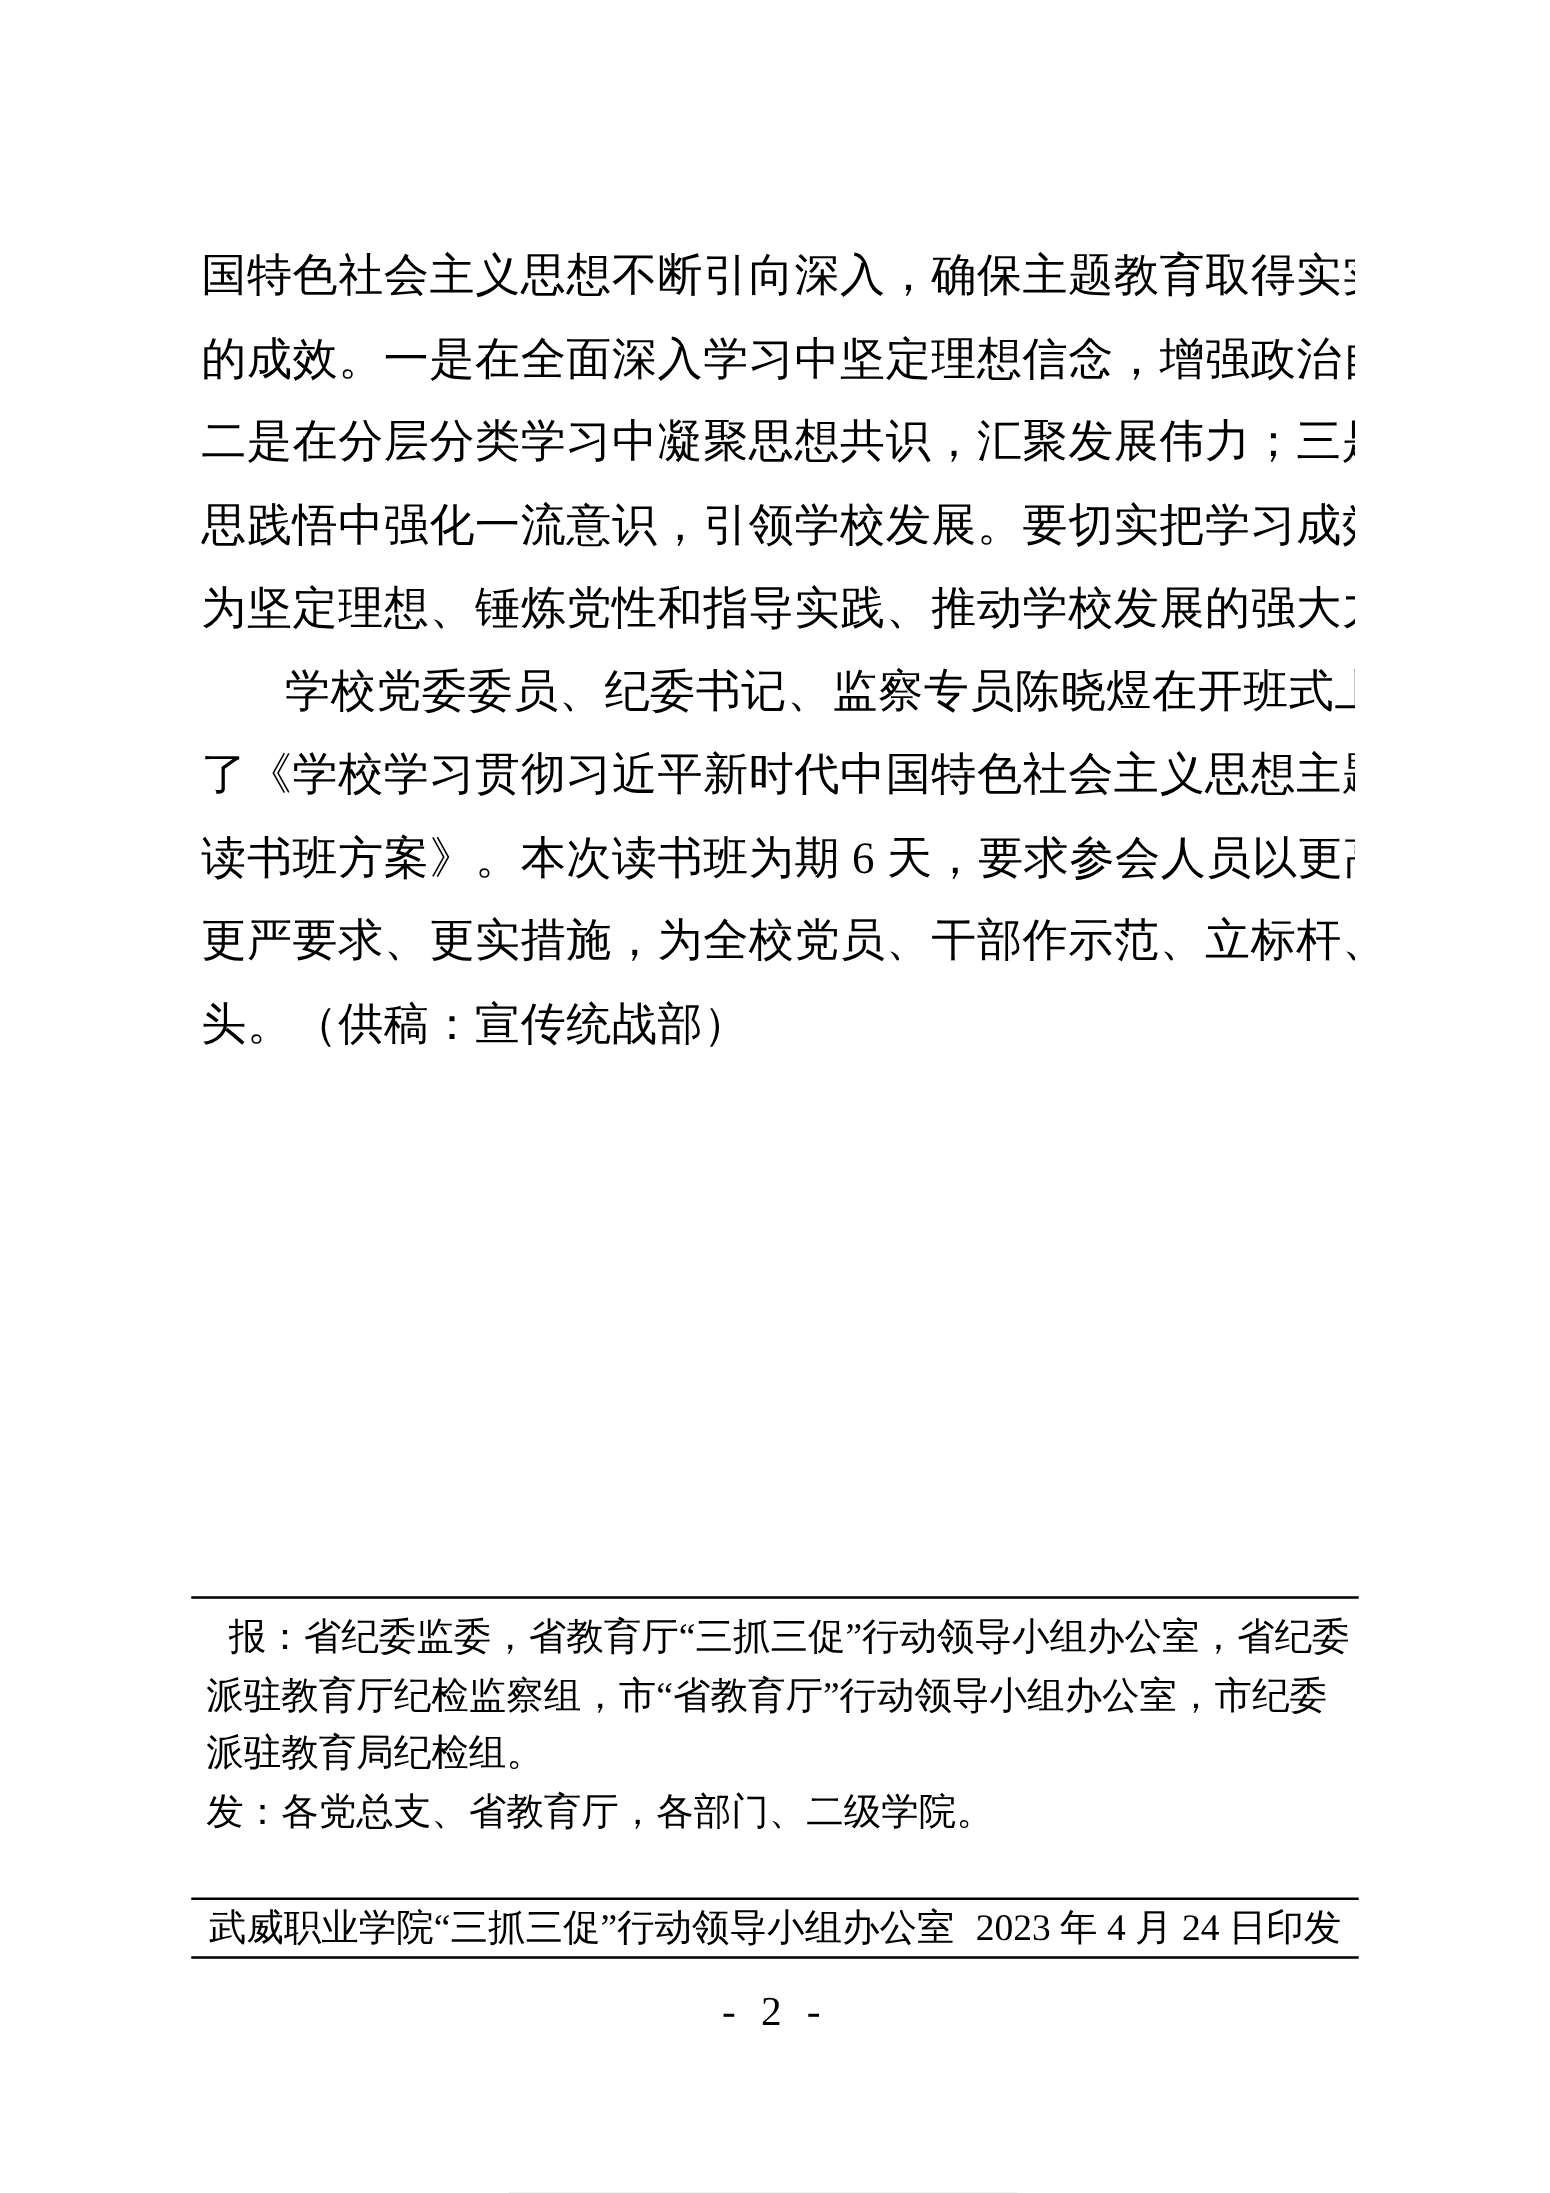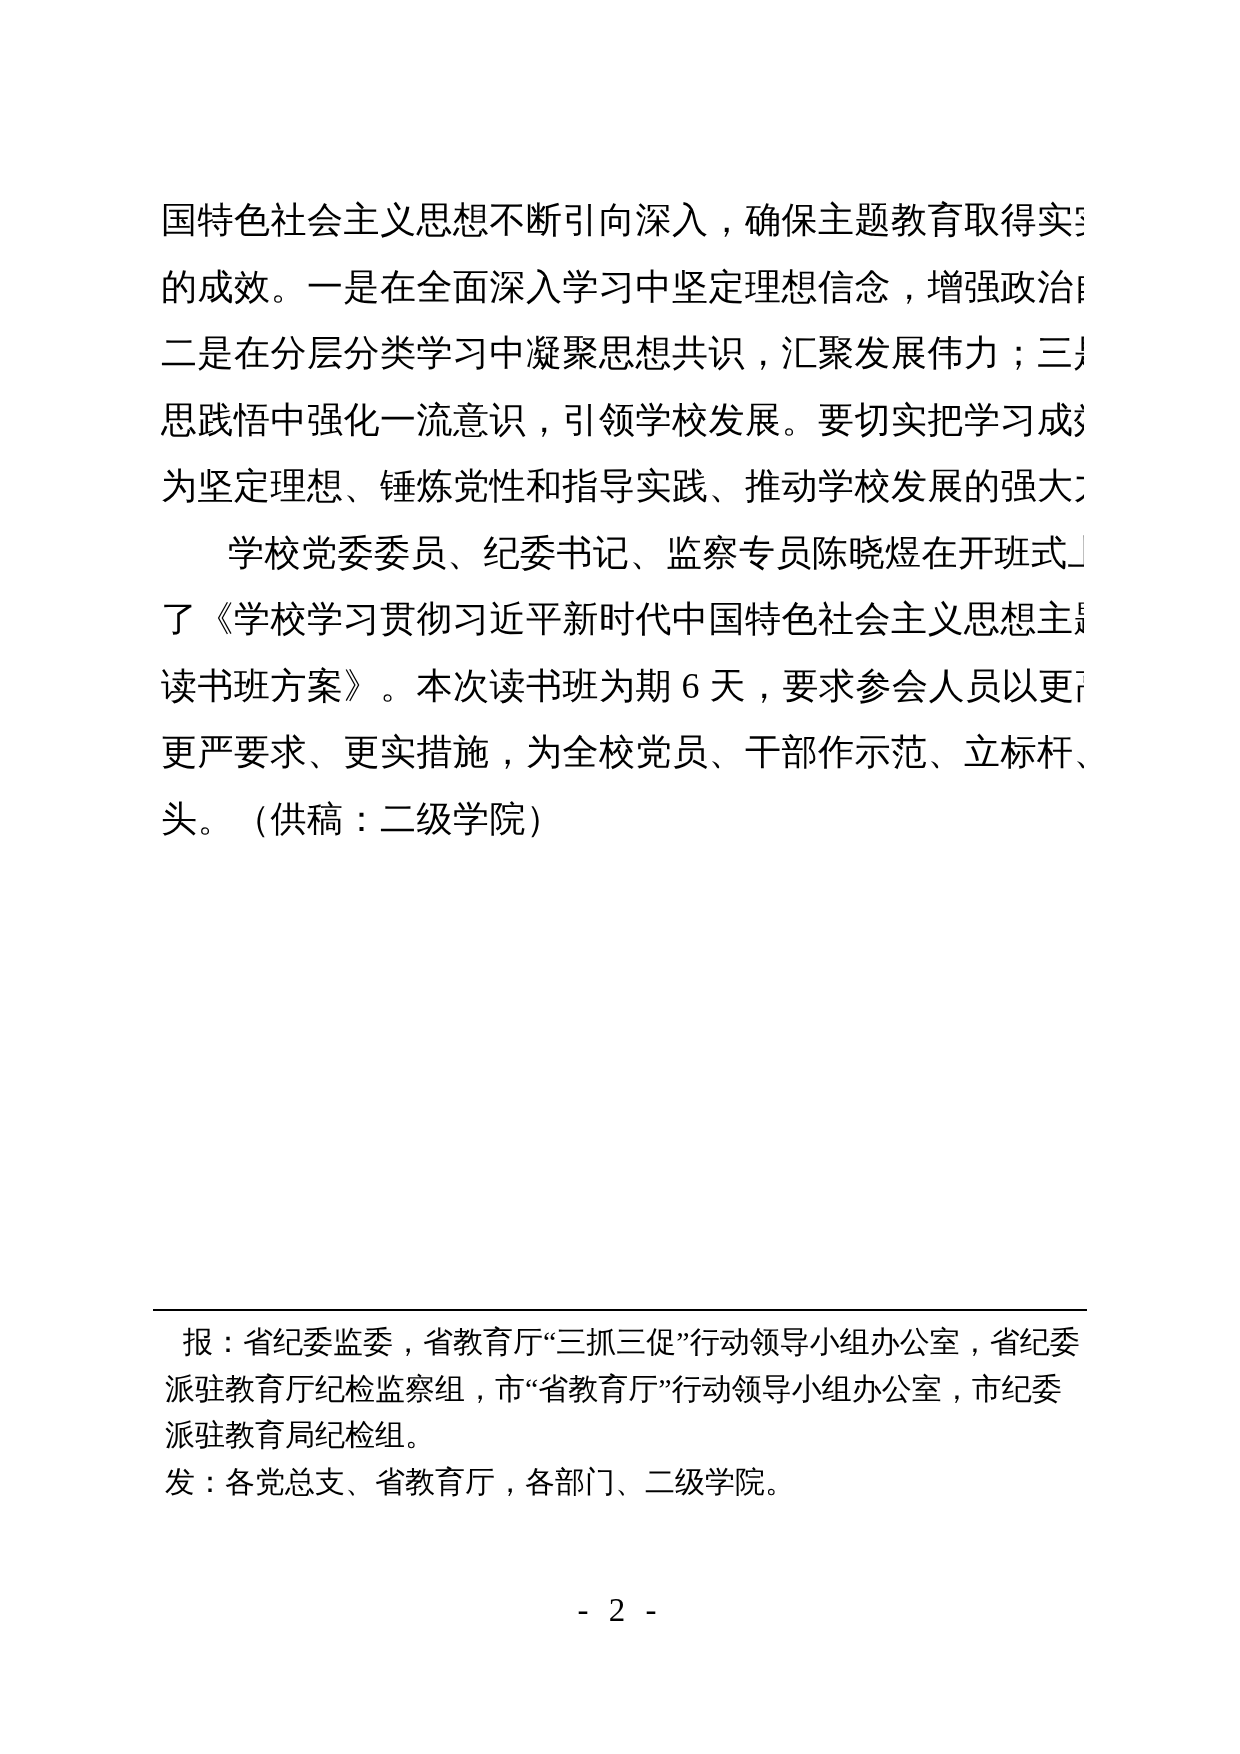--- a/index.html
+++ b/index.html
@@ -43,21 +43,20 @@
   
   .distribution {
     position: absolute;
     left: 153px;
     top: 1277px;
     width: 934px;
     border-top: 2px solid #000000;
     padding-top: 8px;
     box-sizing: border-box;
     overflow: hidden;
-    margin-top: 32px;
   }
   .dist-line {
     font-size: 30px;
     line-height: 46.5px;
     height: 46.5px;
     white-space: nowrap;
     padding-left: 12px;
   }
   .dist-line.first {
     padding-left: 30px;
@@ -99,26 +98,30 @@
   <div class="body-block">
     <div class="body-line justify">国特色社会主义思想不断引向深入，确保主题教育取得实实在在</div>
     <div class="body-line justify">的成效。一是在全面深入学习中坚定理想信念，增强政治自觉；</div>
     <div class="body-line justify">二是在分层分类学习中凝聚思想共识，汇聚发展伟力；三是在学</div>
     <div class="body-line justify">思践悟中强化一流意识，引领学校发展。要切实把学习成效转化</div>
     <div class="body-line justify">为坚定理想、锤炼党性和指导实践、推动学校发展的强大力量。</div>
     <div class="body-line justify indent">学校党委委员、纪委书记、监察专员陈晓煜在开班式上宣读</div>
     <div class="body-line justify">了《学校学习贯彻习近平新时代中国特色社会主义思想主题教育</div>
     <div class="body-line justify">读书班方案》。本次读书班为期 6 天，要求参会人员以更高标准、</div>
     <div class="body-line justify">更严要求、更实措施，为全校党员、干部作示范、立标杆、带好</div>
-    <div class="body-line">头。（供稿：二级学院）</div>
+    <div class="body-line">头。（供稿：宣传统战部）</div>
   </div>
 
   <div class="distribution">
     <div class="dist-line first">报：省纪委监委，省教育厅“三抓三促”行动领导小组办公室，省纪委</div>
     <div class="dist-line">派驻教育厅纪检监察组，市“省教育厅”行动领导小组办公室，市纪委</div>
     <div class="dist-line">派驻教育局纪检组。</div>
     <div class="dist-line">发：各党总支、省教育厅，各部门、二级学院。</div>
   </div>
 
+  <div class="imprint">
+    <span>武威职业学院“三抓三促”行动领导小组办公室</span>
+    <span>2023 年 4 月 24 日印发</span>
+  </div>
 
   <div class="page-number">- 2 -</div>
 
 </div>
 
 </body></html>

